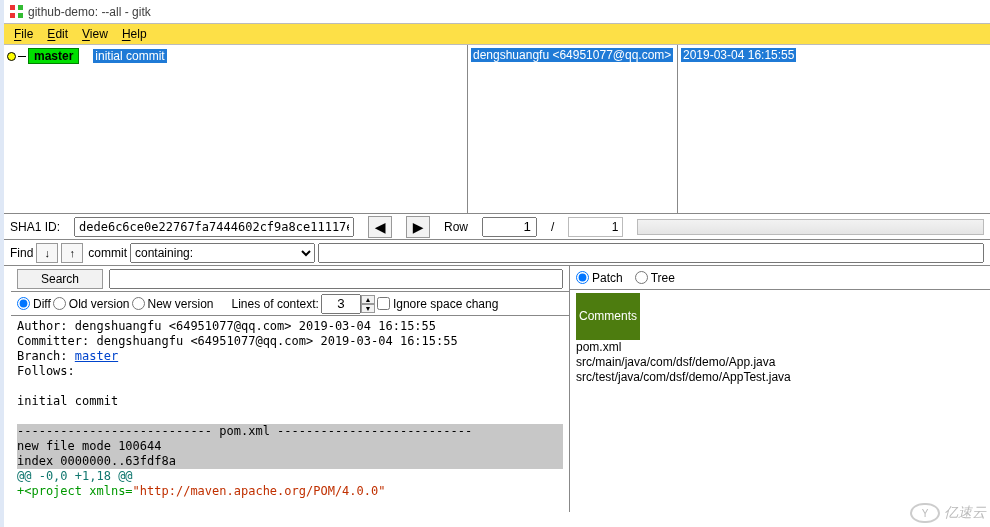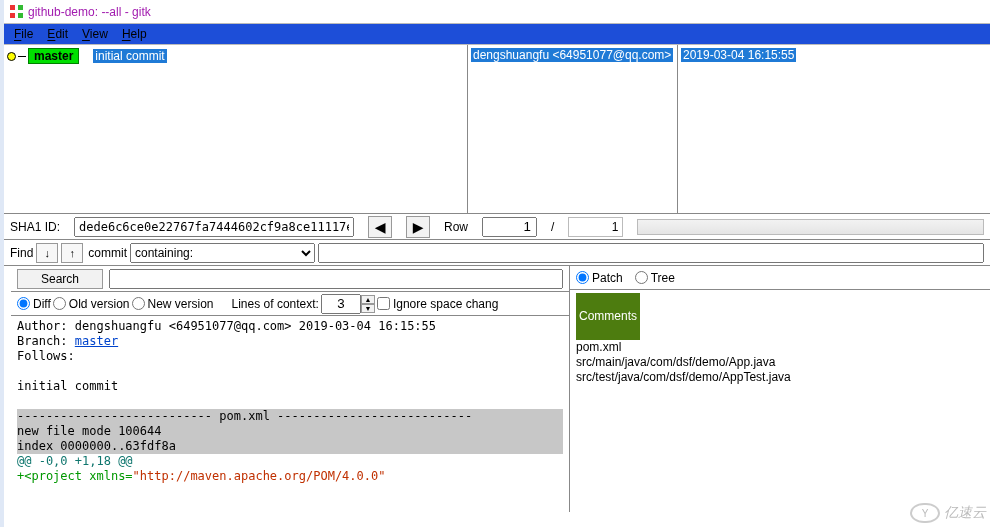--- a/index.html
+++ b/index.html
@@ -4,22 +4,22 @@
 <style>
   * { box-sizing: border-box; }
   body { margin:0; padding:0; font-family: Tahoma, Arial, sans-serif; font-size:12px;
          width:990px; height:527px; background:#fff; overflow:hidden; position:relative;
          border-left:4px solid #dfe8f6; }
   .titlebar { height:24px; background:#fff; display:flex; align-items:center; padding:0 6px;
               border-bottom:1px solid #bbb; }
   .app-icon { width:14px; height:14px; margin-right:4px; display:inline-grid;
               grid-template-columns:1fr 1fr; gap:2px; }
   .app-icon span{width:5px;height:5px;}
-  .title-text{ color:#a21caf; }
-  .menubar { height:21px; background:#1d4ed8; display:flex; align-items:center; padding:0 10px;
+  .title-text{ color:#404040; }
+  .menubar { height:21px; background:#fde047; display:flex; align-items:center; padding:0 10px;
              gap:14px; border-bottom:1px solid #bbb;}
   .menubar span{ cursor:default; }
   .menubar span u{ text-decoration:underline; text-underline-offset:2px;}
   .panels { display:flex; border-bottom:1px solid #888;}
   .history-panel { width:464px; height:168px; border-right:1px solid #888; padding:3px;
                    overflow:hidden; background:#fff;}
   .author-panel  { width:210px; height:168px; border-right:1px solid #888; padding:3px;
                    overflow:hidden; background:#fff;}
   .date-panel    { flex:1; height:168px; padding:3px; overflow:hidden; background:#fff;}
   .commit-row{display:flex; align-items:center; gap:2px;}
@@ -166,20 +166,21 @@
           <div>▼</div>
         </div>
       </div>
       <label class="radio-wrap">
         <input type="checkbox" style="">
         <span>Ignore space chang</span>
       </label>
     </div>
     <div class="diff-pane">
       <div>Author: dengshuangfu &lt;64951077@qq.com&gt;   2019-03-04 16:15:55</div>
+      <div>Committer: dengshuangfu &lt;64951077@qq.com&gt;   2019-03-04 16:15:55</div>
       <div>
         <span>Branch: </span><a class="branch-link">master</a>
       </div>
       <div>Follows:</div>
       <div style="height:15px"></div>
       <div>    initial commit</div>
       <div style="height:15px"></div>
       <div class="grey">--------------------------- pom.xml ---------------------------</div>
       <div class="grey">new file mode 100644</div>
       <div class="grey">index 0000000..63fdf8a</div>

